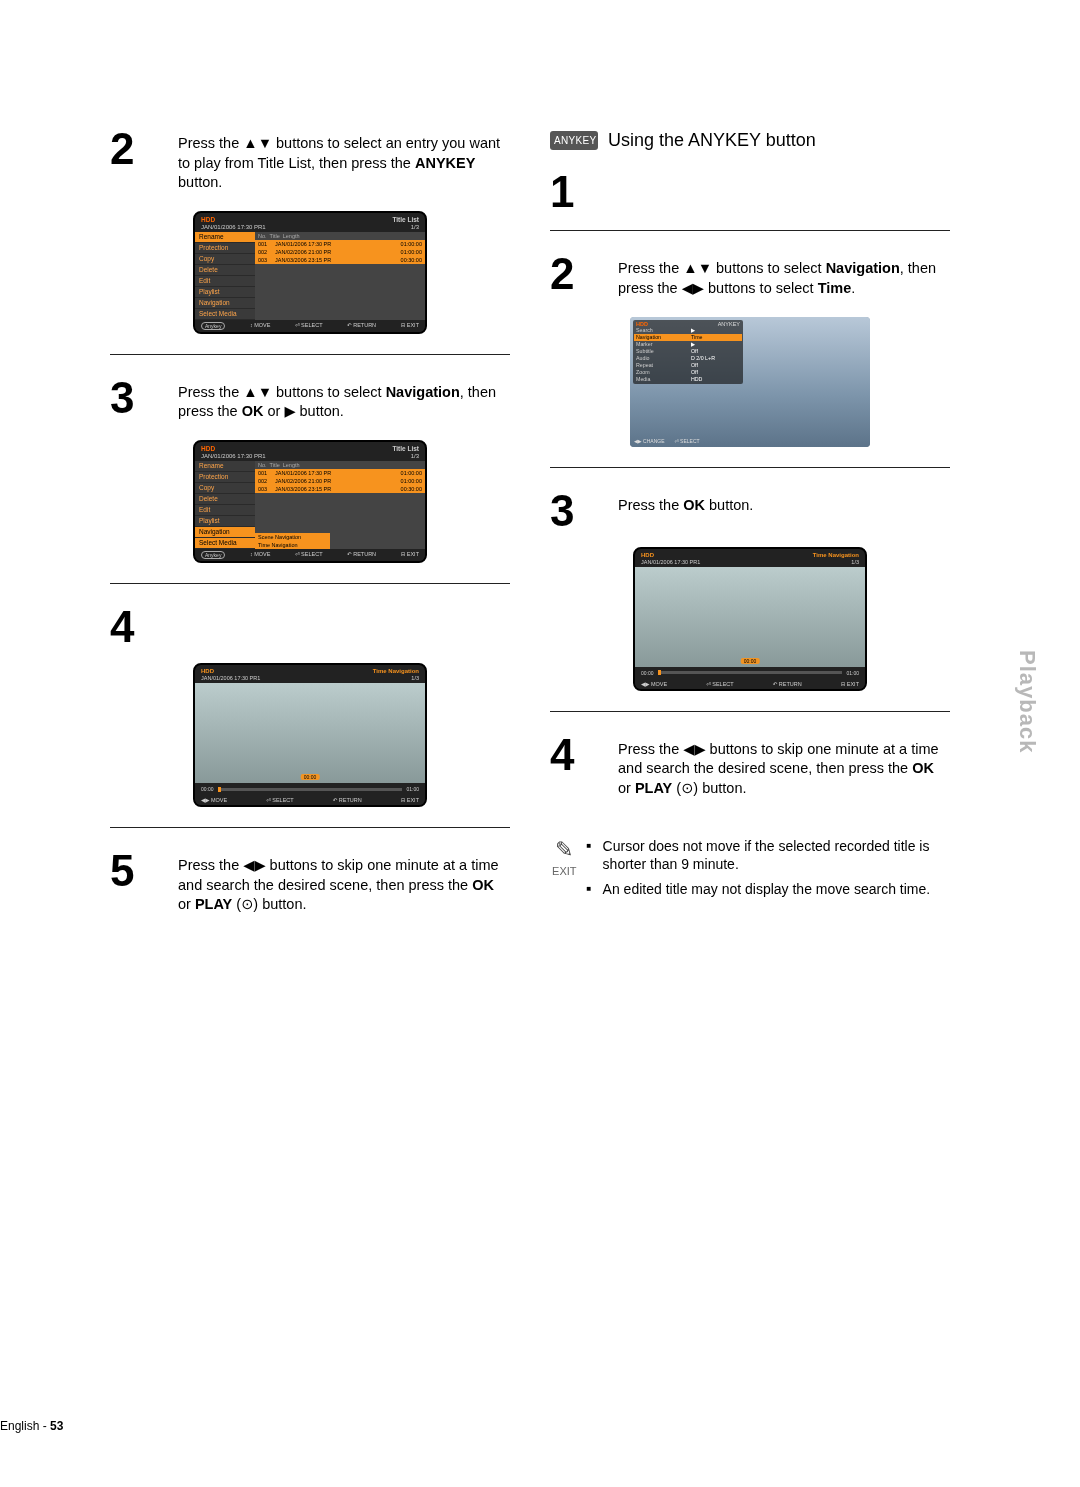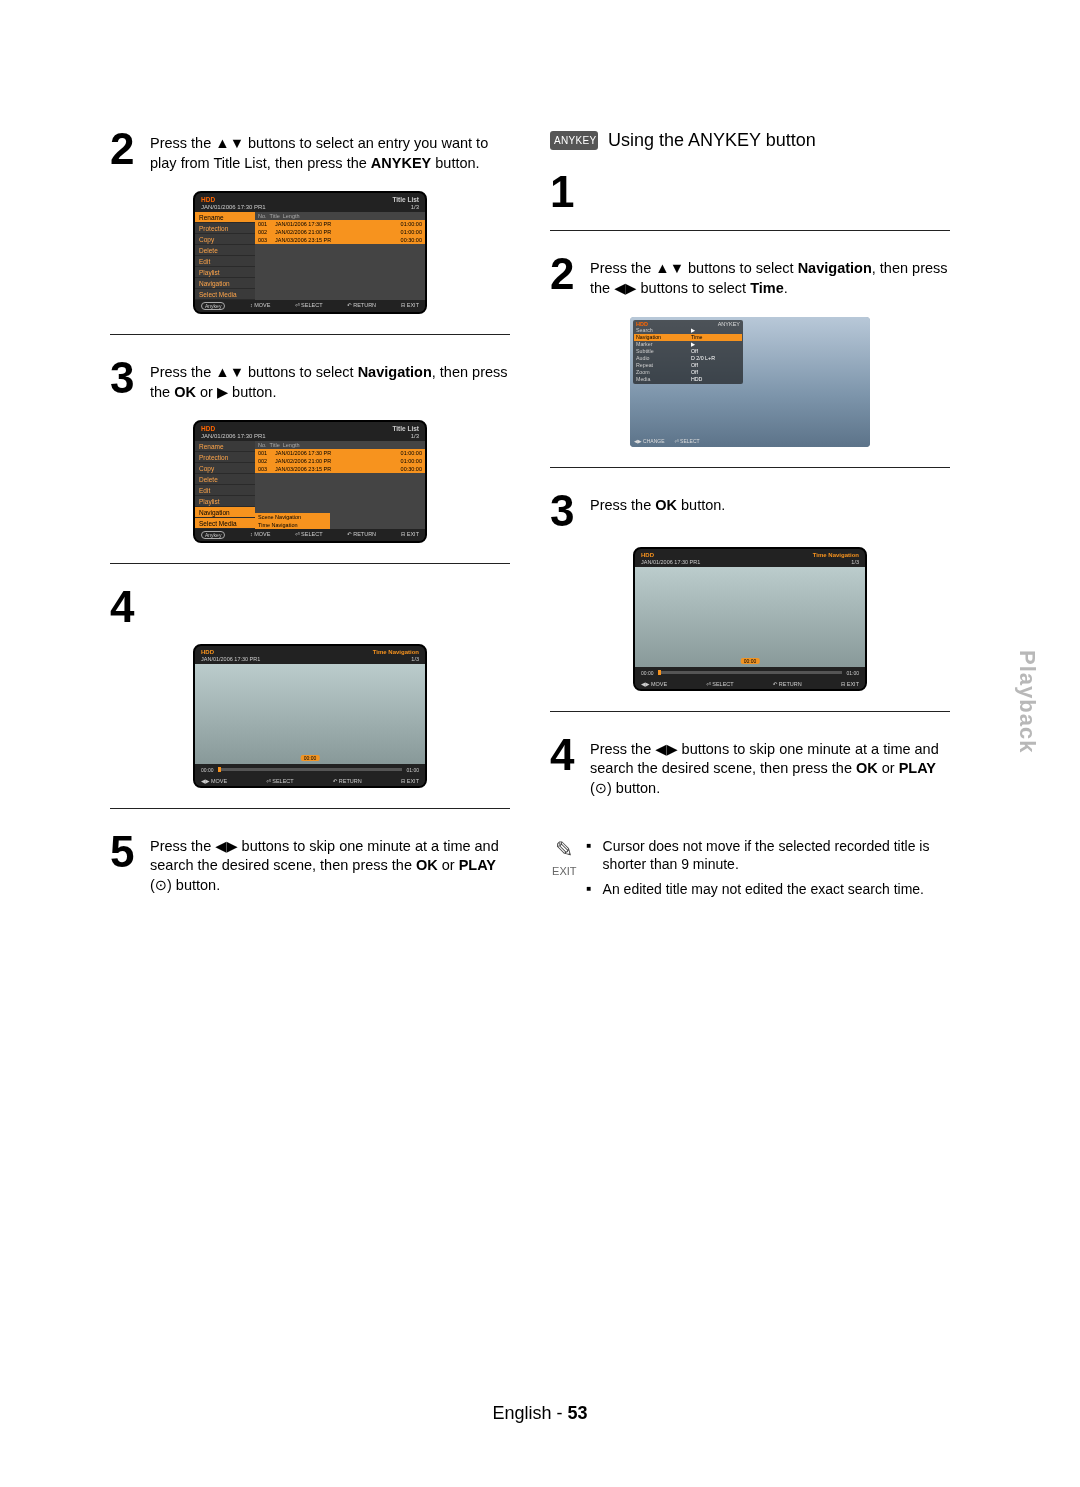--- a/index.html
+++ b/index.html
@@ -33,20 +33,21 @@
   .bignum {
     font-size: 44px;
     font-weight: bold;
     line-height: 0.85;
     min-width: 30px;
   }
   .step-text {
     font-size: 14.5px;
     line-height: 1.35;
     padding-top: 4px;
+    margin-left: 28px;
   }
   .step-text .b { font-weight: bold; }
   .hr {
     border: none;
     border-top: 1.2px solid #222;
     margin: 20px 0 24px;
   }
   .section-head {
     display: flex;
     align-items: center;
@@ -305,25 +306,25 @@
     right: 40px;
     top: 650px;
     writing-mode: vertical-rl;
     font-size: 22px;
     font-weight: bold;
     color: #b8b8b8;
     letter-spacing: 1px;
   }
   .footer {
     position: absolute;
-    bottom: 63px;
+    bottom: 54px;
     left: 0;
     width: 100%;
-    text-align: center;
-    font-size: 18px;
+    text-align: left;
+    font-size: 12px;
   }
   .footer .b { font-weight: bold; }
   .sym { font-family: Arial; }
 </style>
 </head>
 <body>
 
 <div class="page">
   <div class="side-tab">Playback</div>
 
@@ -610,21 +611,21 @@
         </div>
       </div>
 
       <div class="note-block">
         <div class="note-icon">
           <span class="glyph">✎</span>
           <span>EXIT</span>
         </div>
         <ul class="note-list">
           <li>Cursor does not move if the selected recorded title is shorter than 9 minute.</li>
-          <li>An edited title may not edited the exact search time.</li>
+          <li>An edited title may not display the move search time.</li>
         </ul>
       </div>
     </div>
   </div>
 
   <div class="footer">
     <span>English</span> <span>-</span> <span class="b">53</span>
   </div>
 </div>
 

